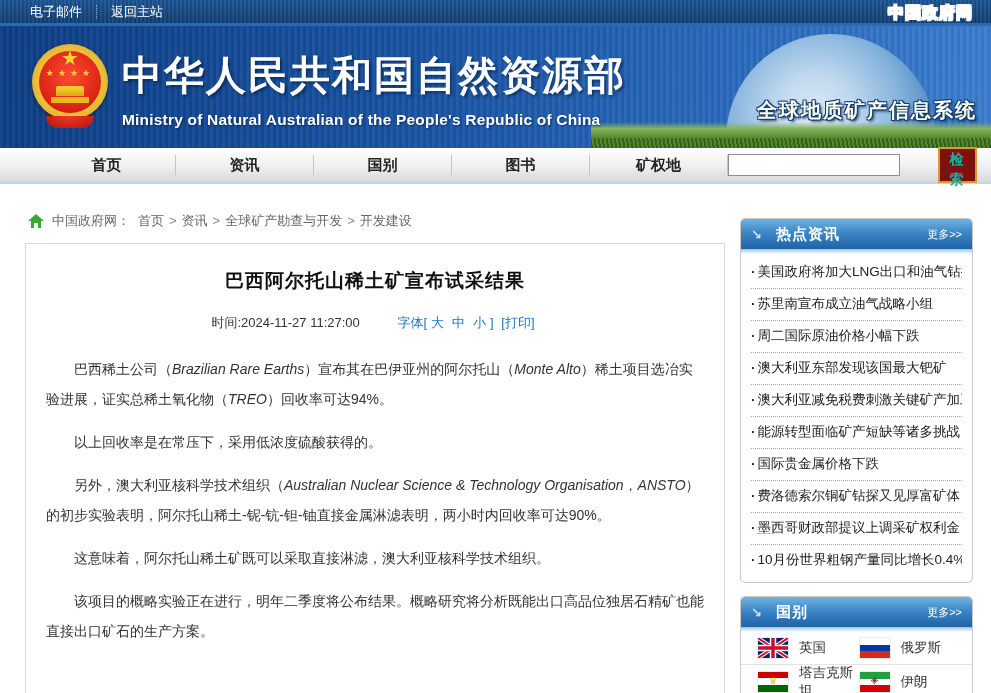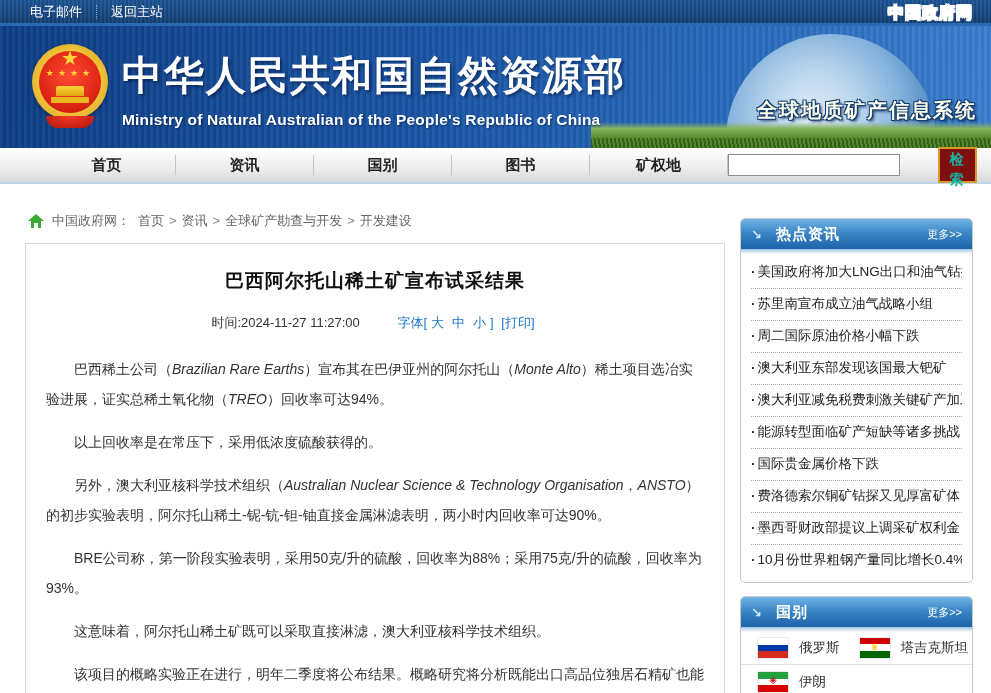--- a/index.html
+++ b/index.html
@@ -173,21 +173,20 @@
       <span>时间:2024-11-27 11:27:00</span>
       <span class="font-ctl">
         <span>字体[</span><a href="#">大</a><a href="#">中</a><a href="#">小</a><span>]</span>
         <a href="#">[打印]</a>
       </span>
     </div>
     <div class="article-body" id="article-body">
         <p><span>巴西稀土公司（</span><i>Brazilian Rare Earths</i><span>）宣布其在巴伊亚州的阿尔托山（</span><i>Monte Alto</i><span>）稀土项目选冶实验进展，证实总稀土氧化物（</span><i>TREO</i><span>）回收率可达94%。</span></p>
         <p><span>以上回收率是在常压下，采用低浓度硫酸获得的。</span></p>
         <p><span>另外，澳大利亚核科学技术组织（</span><i>Australian Nuclear Science &amp; Technology Organisation</i><span>，</span><i>ANSTO</i><span>）的初步实验表明，阿尔托山稀土-铌-钪-钽-铀直接金属淋滤表明，两小时内回收率可达90%。</span></p>
-        <p><span>BRE公司称，第一阶段实验表明，采用50克/升的硫酸，回收率为88%；采用75克/升的硫酸，回收率为93%。</span></p>
         <p><span>这意味着，阿尔托山稀土矿既可以采取直接淋滤，澳大利亚核科学技术组织。</span></p>
         <p><span>该项目的概略实验正在进行，明年二季度将公布结果。概略研究将分析既能出口高品位独居石精矿也能直接出口矿石的生产方案。</span></p>
       </div>
   </div>
 
   <div class="sidebar">
     <div class="side-box">
       <div class="side-head">
         <span class="arrow">↘</span>
         <span class="title">热点资讯</span>
@@ -208,20 +207,30 @@
     </div>
 
     <div class="side-box country-box">
       <div class="side-head">
         <span class="arrow">↘</span>
         <span class="title">国别</span>
         <a class="more" href="#">更多&gt;&gt;</a>
       </div>
       <div class="country-grid" id="country-grid">
           <div class="country-cell">
+            <span class="flag uk"><svg width="30" height="20" viewBox="0 0 60 40">
+                <rect width="60" height="40" fill="#012169"></rect>
+                <path d="M0,0 60,40 M60,0 0,40" stroke="#fff" stroke-width="8"></path>
+                <path d="M0,0 60,40 M60,0 0,40" stroke="#C8102E" stroke-width="4"></path>
+                <path d="M30,0 V40 M0,20 H60" stroke="#fff" stroke-width="13"></path>
+                <path d="M30,0 V40 M0,20 H60" stroke="#C8102E" stroke-width="7"></path>
+              </svg></span>
+            <span class="label">英国</span>
+          </div>
+          <div class="country-cell">
             <span class="flag russia"></span>
             <span class="label">俄罗斯</span>
           </div>
           <div class="country-cell">
             <span class="flag tajikistan"></span>
             <span class="label">塔吉克斯坦</span>
           </div>
           <div class="country-cell">
             <span class="flag iran"></span>
             <span class="label">伊朗</span>

